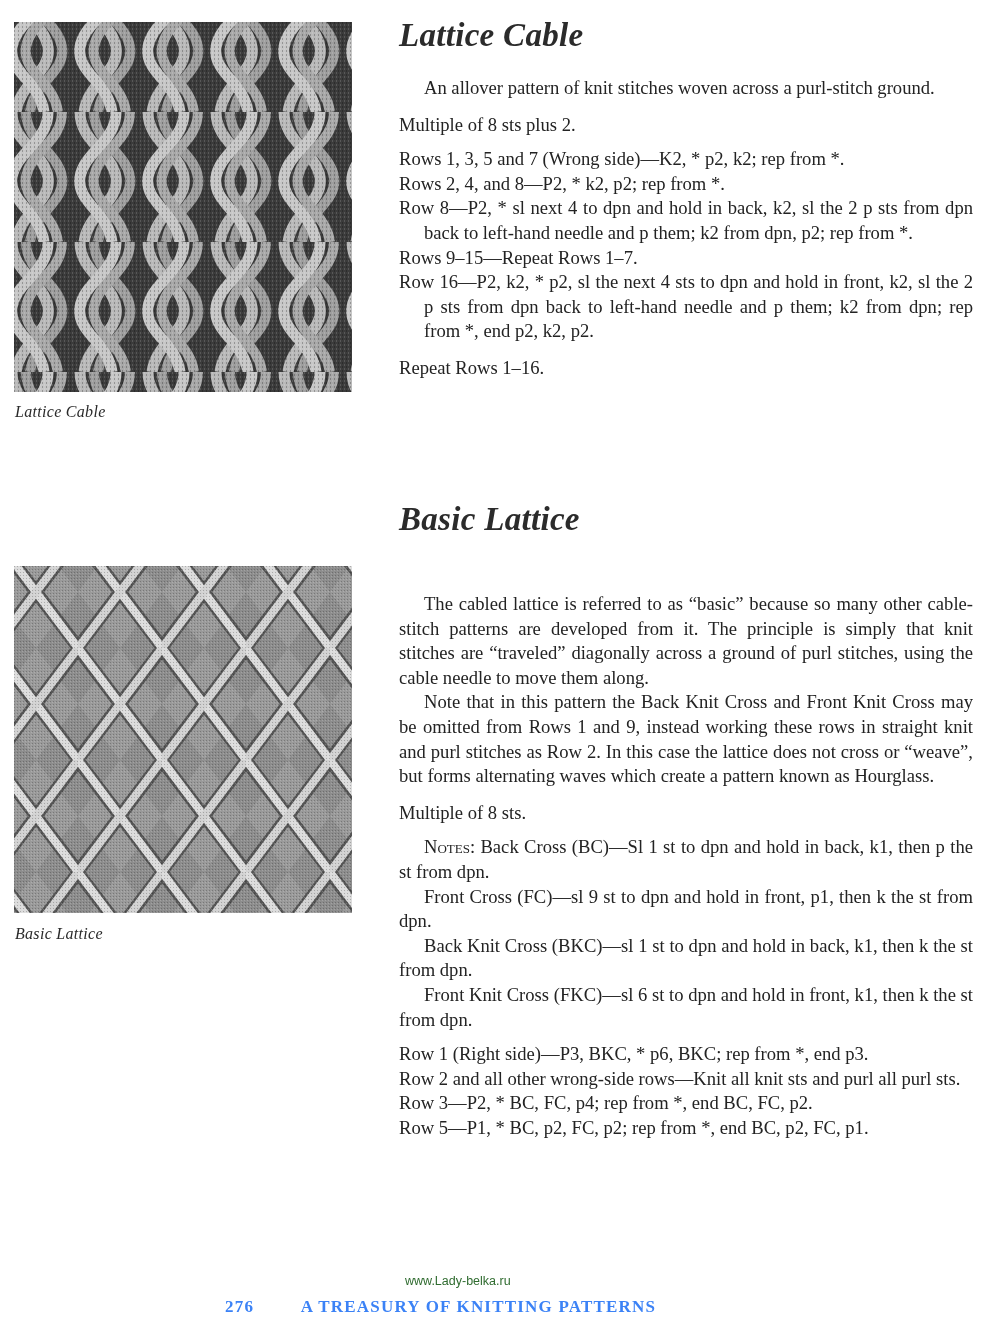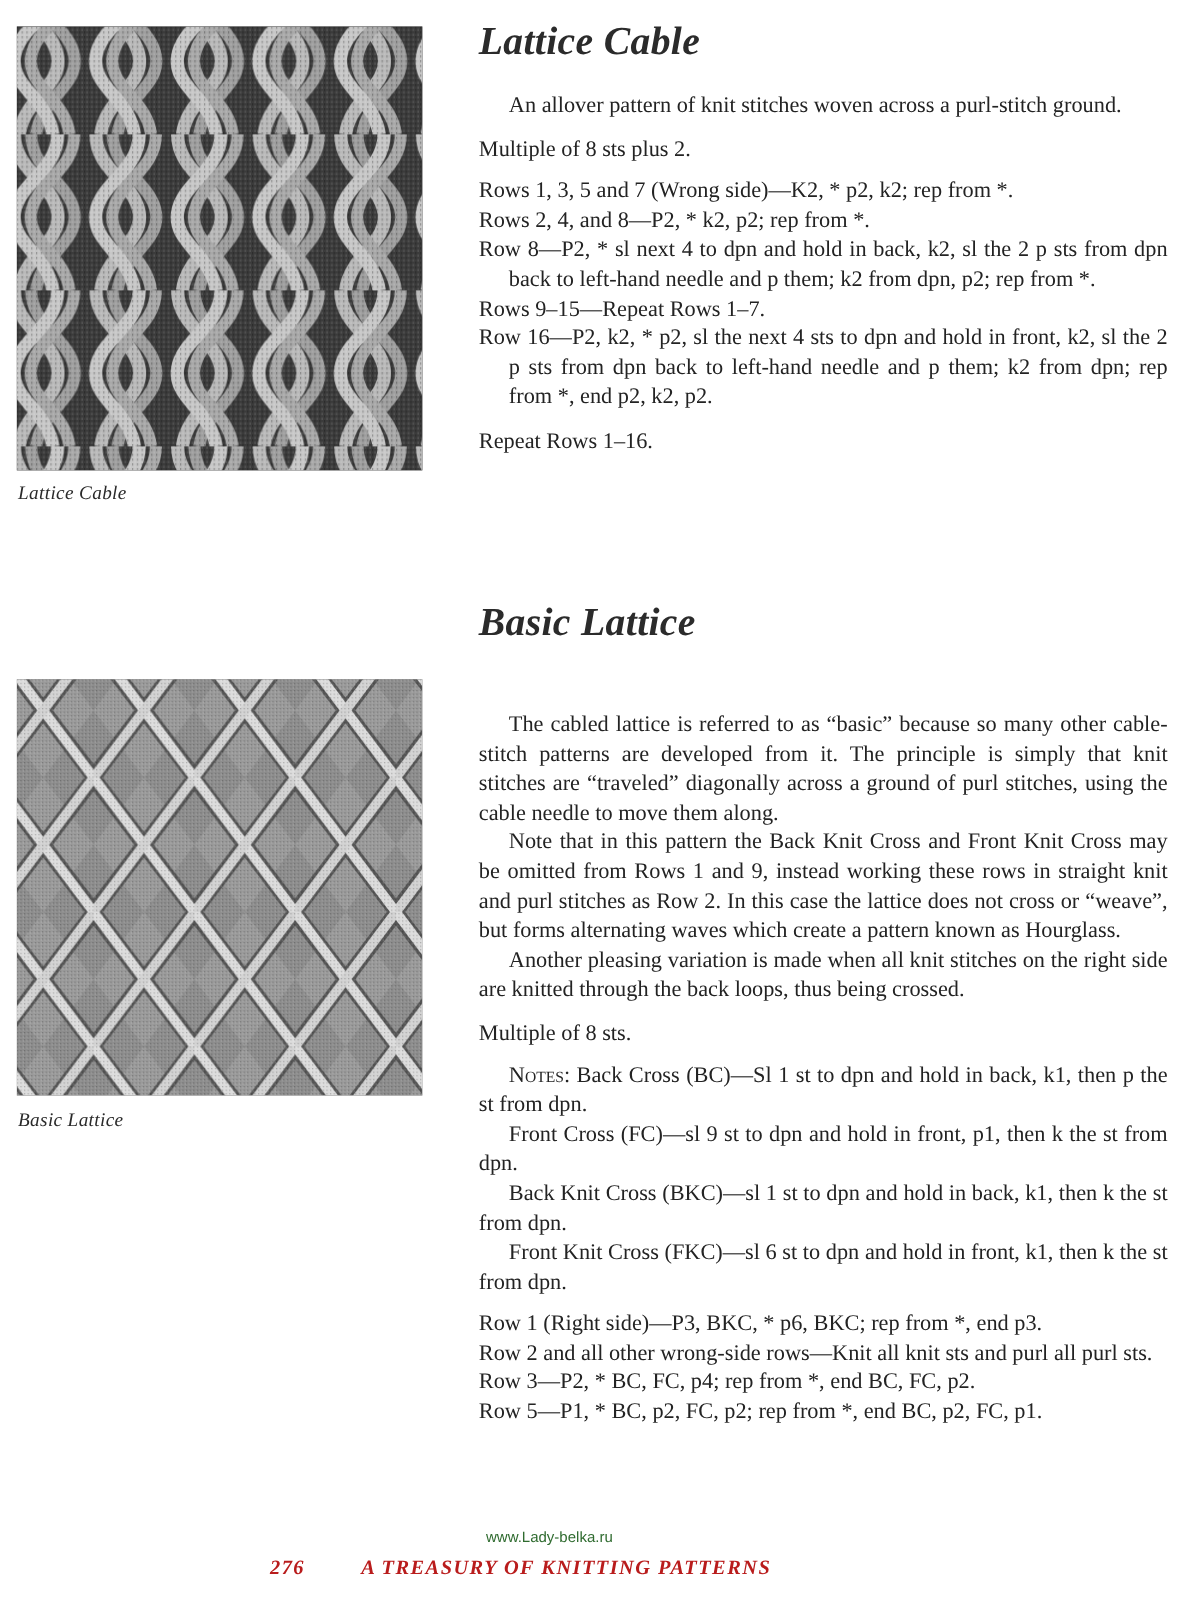--- a/index.html
+++ b/index.html
@@ -41,23 +41,22 @@
 
     .gap-a { height: 12px; }
     .gap-b { height: 10px; }
 
     .watermark {
       position: absolute; top: 1274px; left: 405px;
       font-family: Liberation Sans, sans-serif; font-size: 12.5px; color: #2f6b2f;
     }
     .footer {
       position: absolute; top: 1297px; left: 225px;
-      font-weight: bold; font-size: 17px; color: #b91c1c; letter-spacing: 1.2px;
+      font-weight: bold; font-size: 17px; color: #3b82f6; letter-spacing: 1.2px;
       white-space: nowrap;
-      font-style: italic;
     }
     .footer .page-num { margin-right: 42px; }
   </style>
 </head>
 <body>
 
 <div class="photo" id="photo-1" title="knitted swatch photo: lattice cable">
   <svg viewBox="0 0 338 370" preserveAspectRatio="none">
     <defs>
       <pattern id="cablepat" width="68" height="130" patternUnits="userSpaceOnUse" x="-10" y="-40">
@@ -113,21 +112,20 @@
   <p class="row-line">Rows 9–15—Repeat Rows 1–7.</p>
   <p class="row-line">Row 16—P2, k2, * p2, sl the next 4 sts to dpn and hold in front, k2, sl the 2 p sts from dpn back to left-hand needle and p them; k2 from dpn; rep from *, end p2, k2, p2.</p>
   <div class="gap-a"></div>
   <p class="center">Repeat Rows 1–16.</p>
 </div>
 
 <h1 class="title" id="title-2">Basic Lattice</h1>
 <div class="col" id="section-2">
   <p class="para">The cabled lattice is referred to as “basic” because so many other cable-stitch patterns are developed from it. The principle is simply that knit stitches are “traveled” diagonally across a ground of purl stitches, using the cable needle to move them along.</p>
   <p class="para">Note that in this pattern the Back Knit Cross and Front Knit Cross may be omitted from Rows 1 and 9, instead working these rows in straight knit and purl stitches as Row 2. In this case the lattice does not cross or “weave”, but forms alternating waves which create a pattern known as Hourglass.</p>
-  <p class="para">Another pleasing variation is made when all knit stitches on the right side are knitted through the back loops, thus being crossed.</p>
   <div class="gap-a"></div>
   <p class="center">Multiple of 8 sts.</p>
   <div class="gap-b"></div>
   <p class="para"><span class="sc">Notes:</span> <span>Back Cross (BC)—Sl 1 st to dpn and hold in back, k1, then p the st from dpn.</span></p>
   <p class="para">Front Cross (FC)—sl 9 st to dpn and hold in front, p1, then k the st from dpn.</p>
   <p class="para">Back Knit Cross (BKC)—sl 1 st to dpn and hold in back, k1, then k the st from dpn.</p>
   <p class="para">Front Knit Cross (FKC)—sl 6 st to dpn and hold in front, k1, then k the st from dpn.</p>
   <div class="gap-b"></div>
   <p class="row-line">Row 1 (Right side)—P3, BKC, * p6, BKC; rep from *, end p3.</p>
   <p class="row-line">Row 2 and all other wrong-side rows—Knit all knit sts and purl all purl sts.</p>

